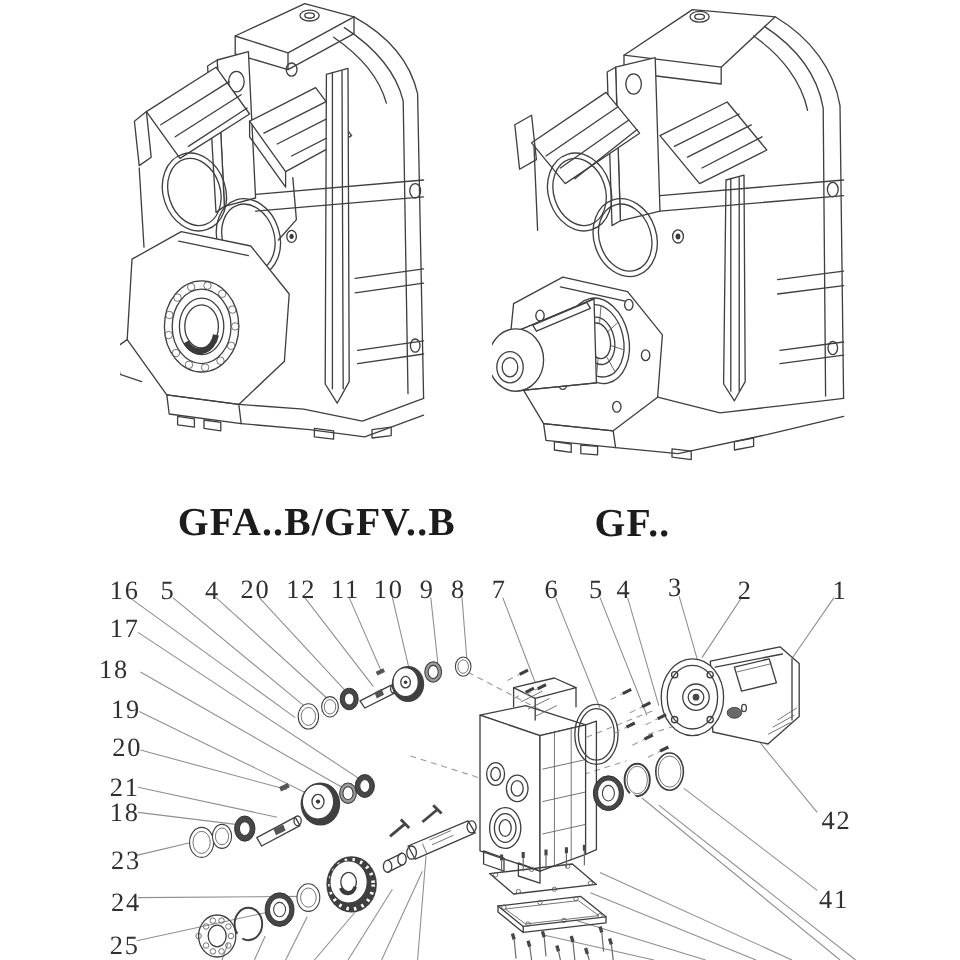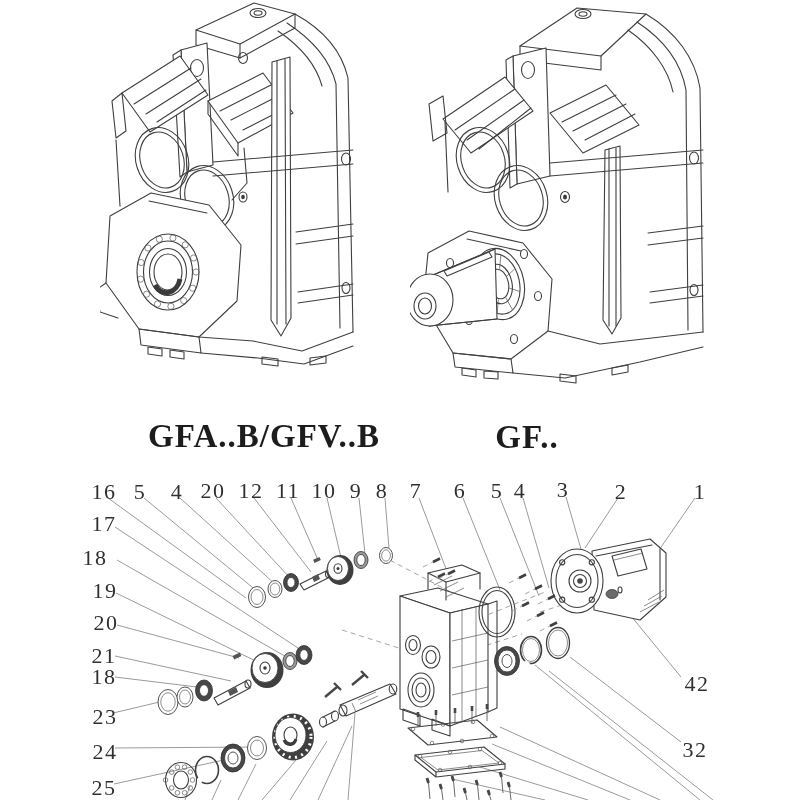--- a/index.html
+++ b/index.html
@@ -432,15 +432,15 @@
   <div class="callout" style="left:104px;top:524px">17</div>
   <div class="callout" style="left:95px;top:558px">18</div>
   <div class="callout" style="left:105px;top:591px">19</div>
   <div class="callout" style="left:106px;top:623px">20</div>
   <div class="callout" style="left:104px;top:656px">21</div>
   <div class="callout" style="left:104px;top:677px">18</div>
   <div class="callout" style="left:105px;top:717px">23</div>
   <div class="callout" style="left:105px;top:752px">24</div>
   <div class="callout" style="left:104px;top:788px">25</div>
   <div class="callout" style="left:697px;top:684px">42</div>
-  <div class="callout" style="left:695px;top:750px">32</div>
+  <div class="callout" style="left:695px;top:750px">41</div>
 
 </div>
 
 </body></html>

